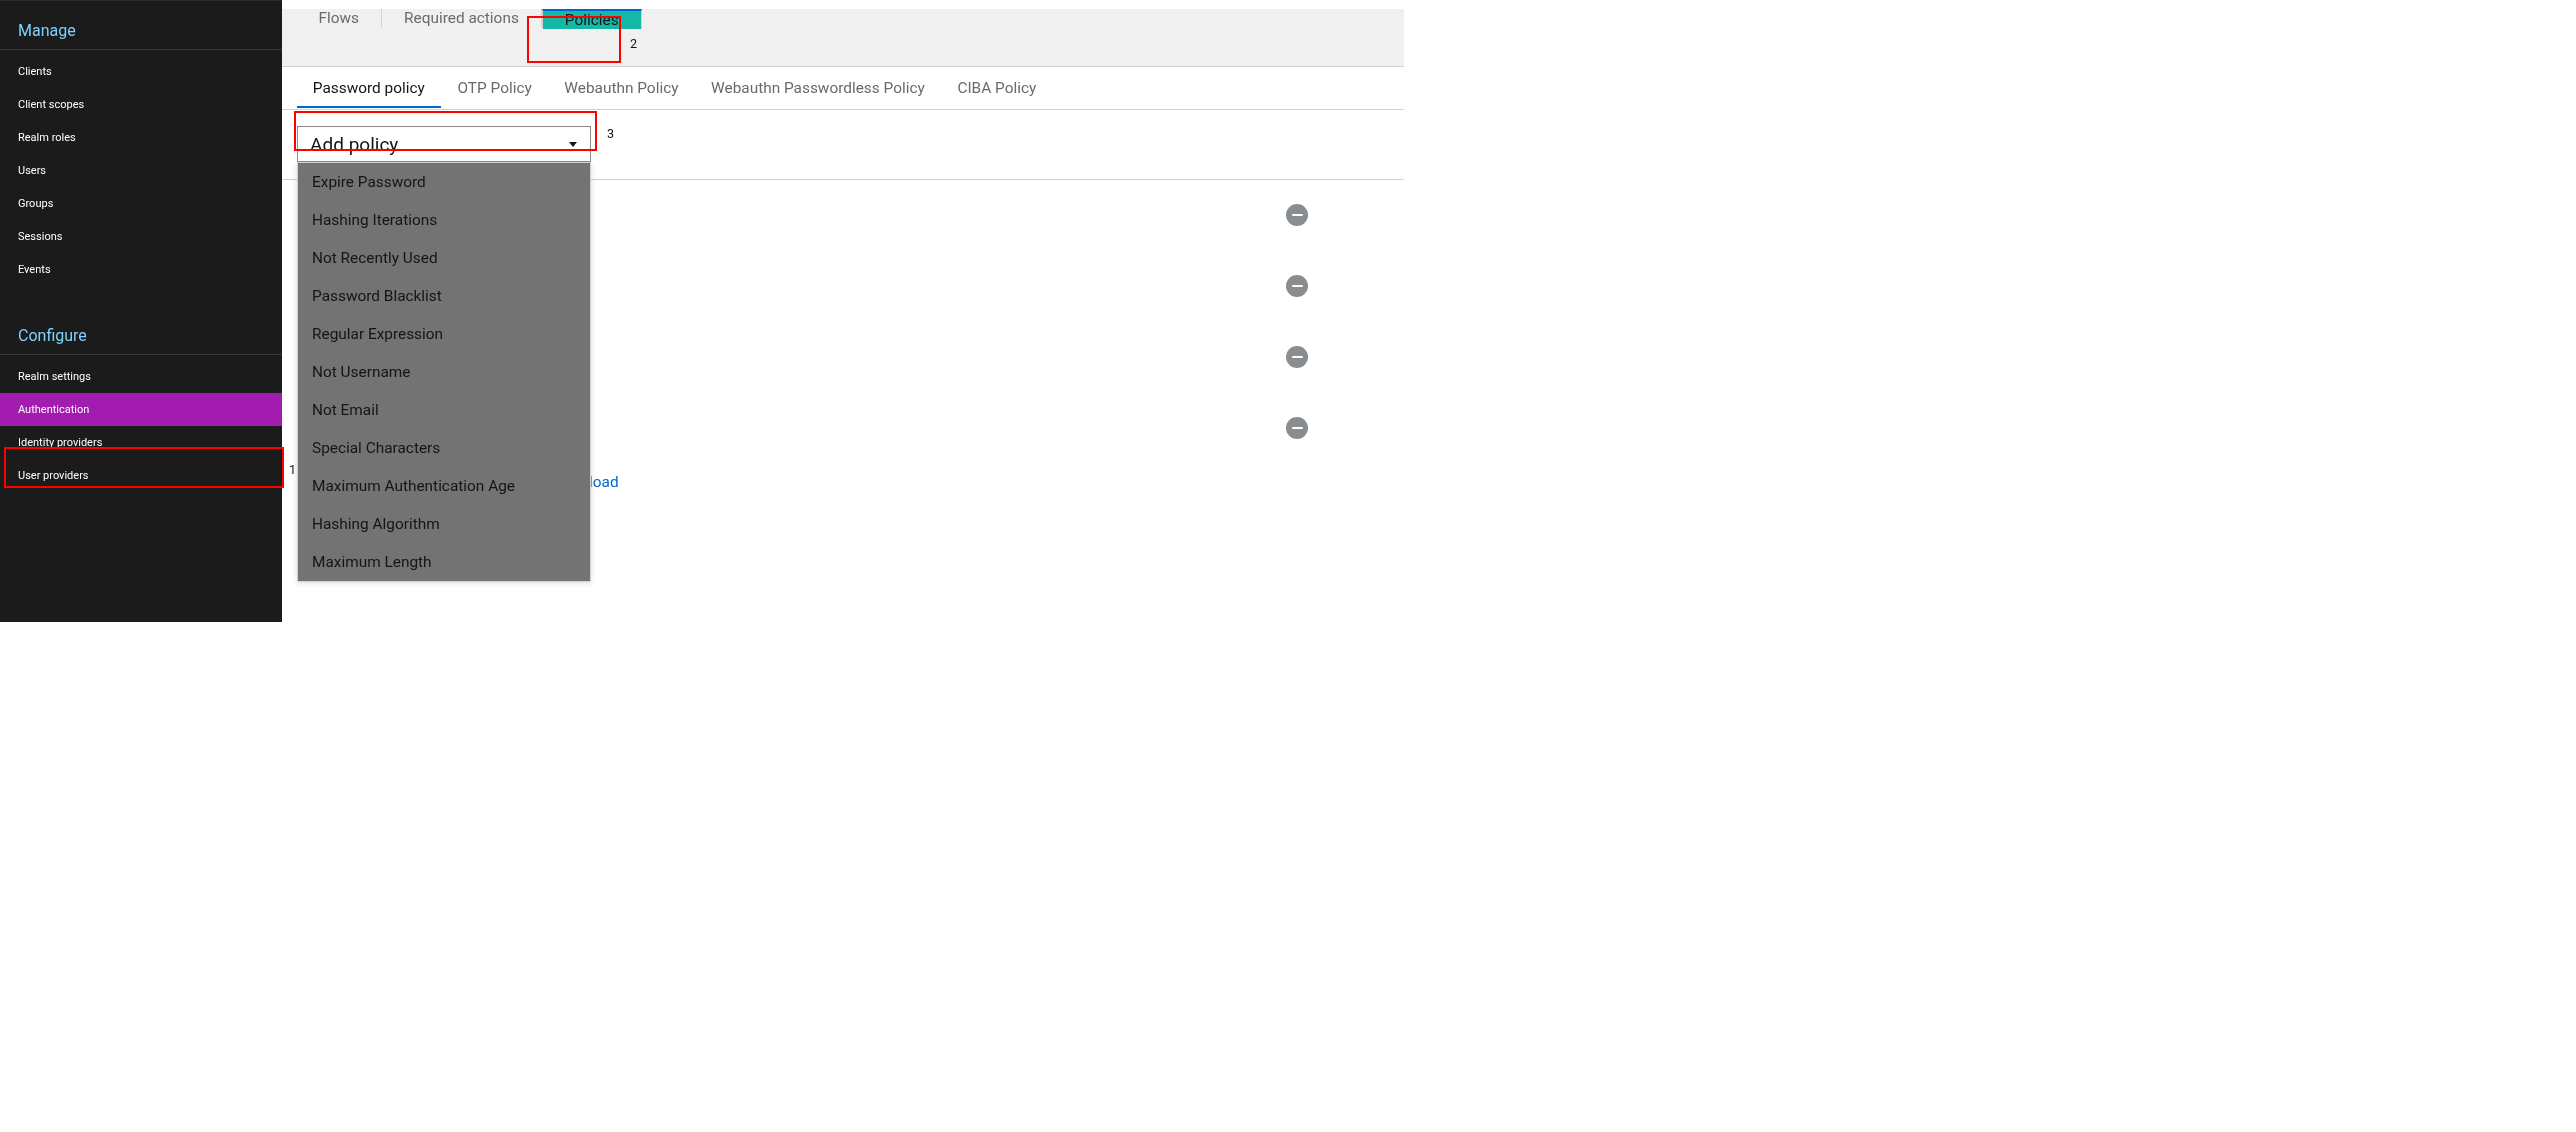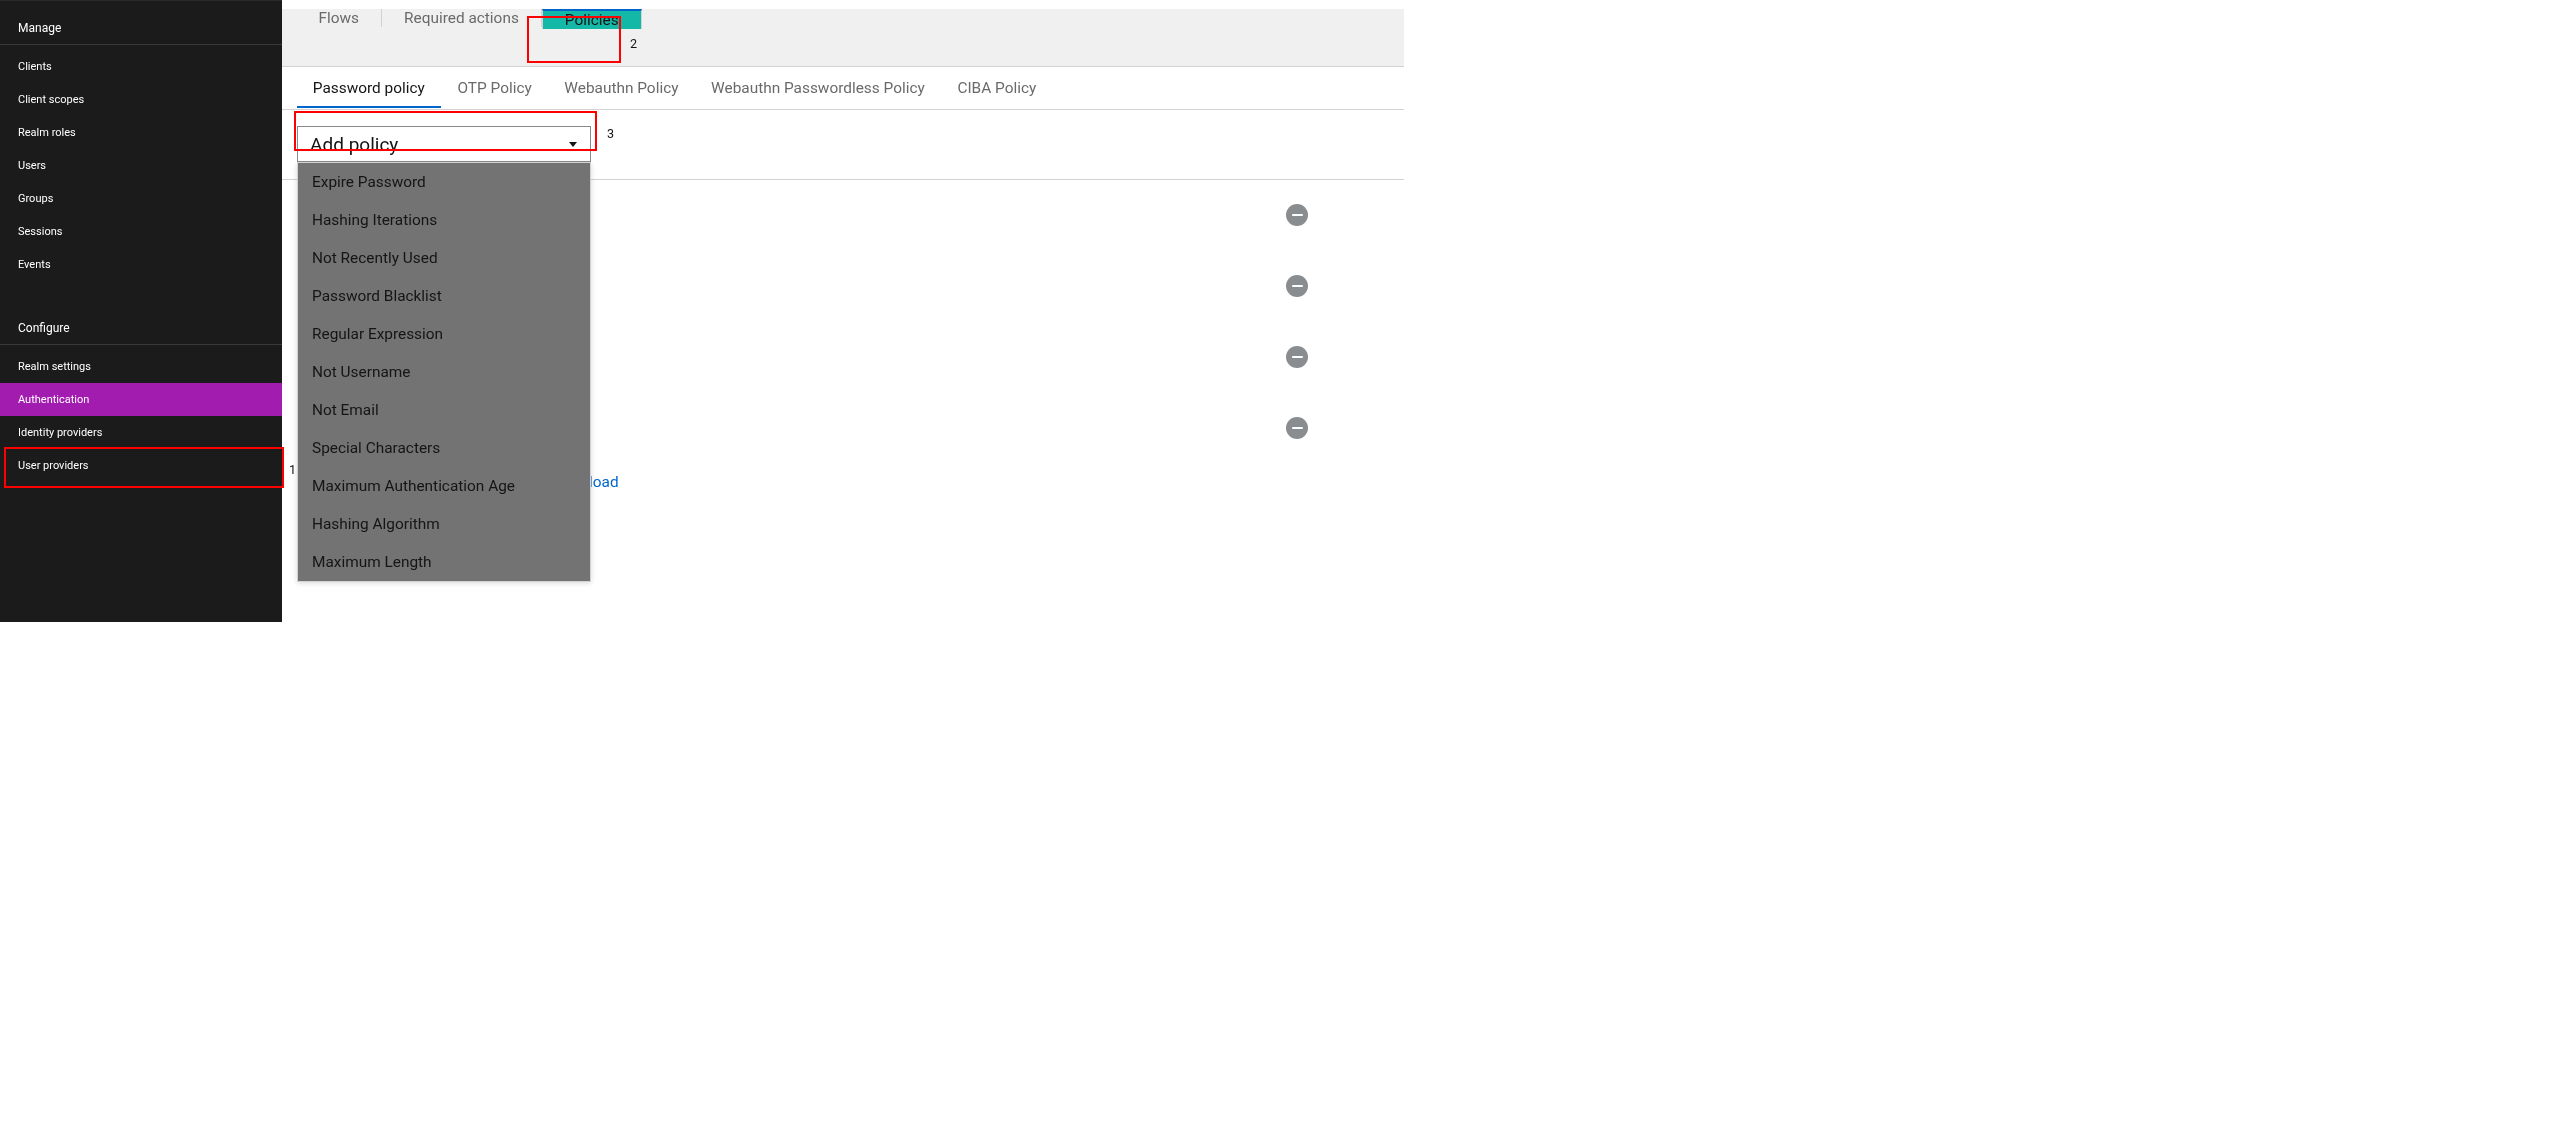--- a/index.html
+++ b/index.html
@@ -19,22 +19,22 @@
   .sidebar {
     width: 282px;
     background: #1b1b1b;
     color: #fff;
     flex-shrink: 0;
     padding-top: 0;
     border-top: 0.9px solid #2a2a2a;
   }
   .sidebar-section-title {
     padding: 20px 18px 9px 18px;
-    font-size: 12px;
-    color: #ffffff;
+    font-size: 16px;
+    color: #7dd3fc;
   }
   .sidebar-group {
     border-top: 0.9px solid #3a3a3a;
     padding-top: 5.4px;
     padding-bottom: 5.4px;
   }
   .sidebar-item {
     padding: 10px 18px;
     font-size: 11px;
     color: #fff;

